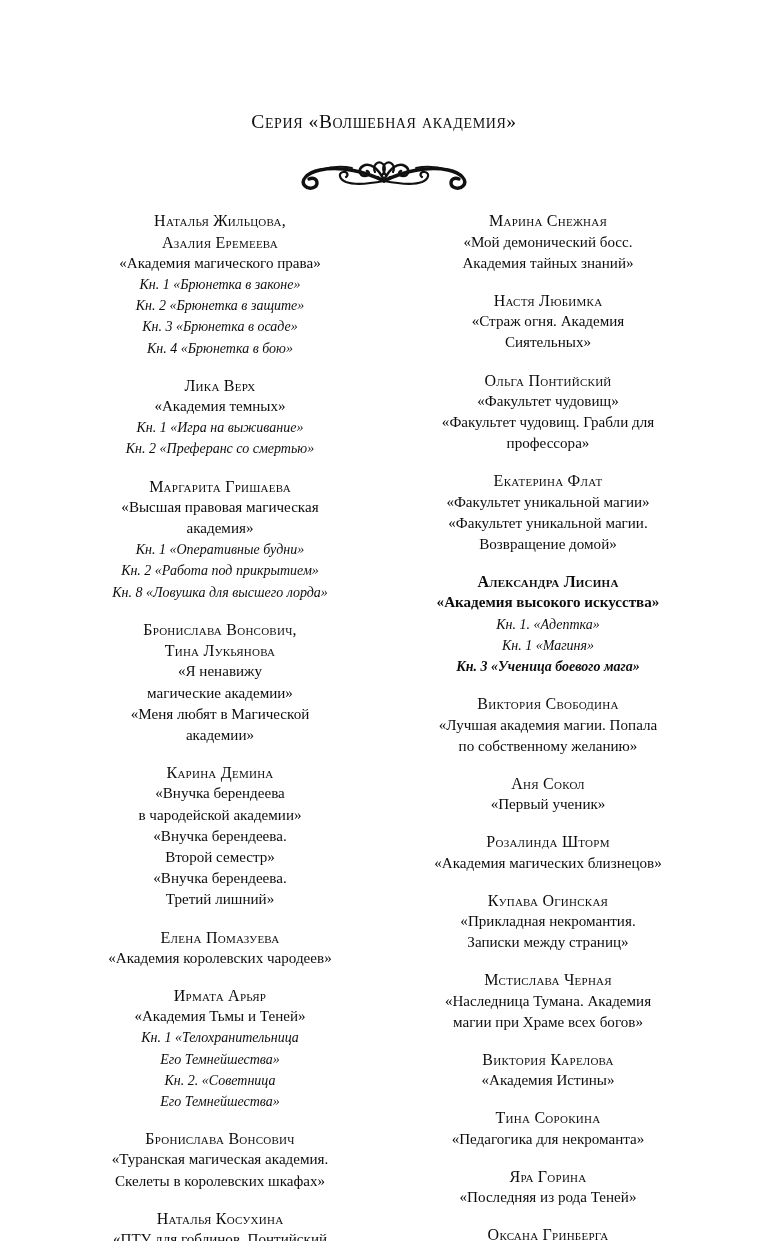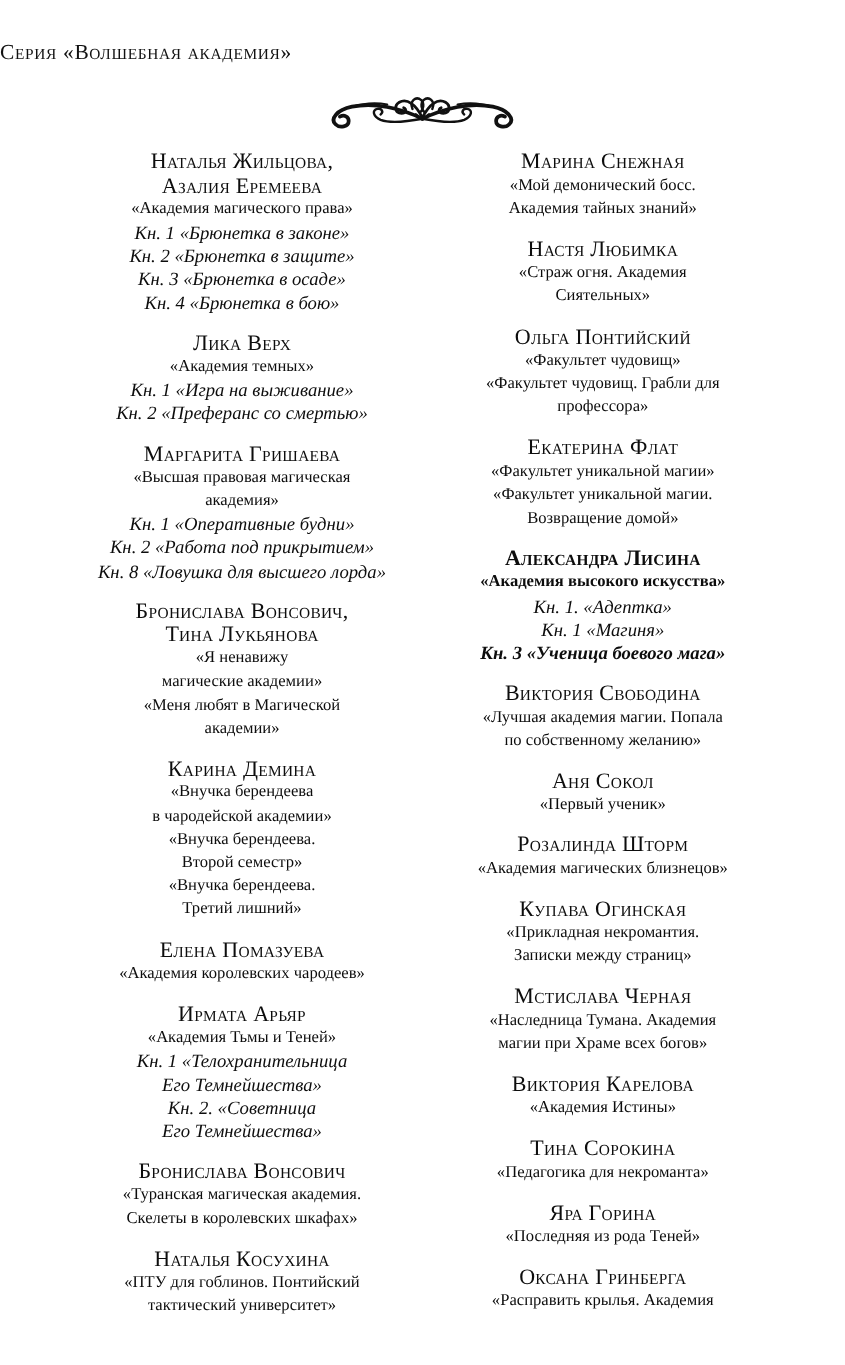--- a/index.html
+++ b/index.html
@@ -20,22 +20,23 @@
     width: 768px;
     height: 1241px;
     box-sizing: border-box;
     padding: 0;
     overflow: hidden;
     background: #ffffff;
   }
 
   
   .page-title {
+    text-align: center;
     margin: 0;
-    padding-top: 38px;
+    padding-top: 111px;
     font-size: 19.5px;
     font-weight: normal;
     font-variant: small-caps;
     letter-spacing: 0.6px;
     line-height: 1.1;
     color: #111111;
   }
 
   
   .ornament-wrap {
@@ -72,31 +73,31 @@
   .line {
     display: block;
     font-size: 15.1px;
     line-height: 21.2px;
     white-space: nowrap;
   }
 
   
   .line.author {
     font-variant: small-caps;
-    font-size: 20px;
+    font-size: 16px;
     letter-spacing: 0.25px;
   }
   
   .line.title {
     font-size: 15.1px;
   }
   
   .line.vol {
     font-style: italic;
-    font-size: 17px;
+    font-size: 14px;
   }
   
   .entry.bold .line.author,
   .entry.bold .line.title { font-weight: bold; }
   .entry.bold .line.vol.strong { font-weight: bold; }
 </style>
 </head>
 <body>
 
 <div class="page">

